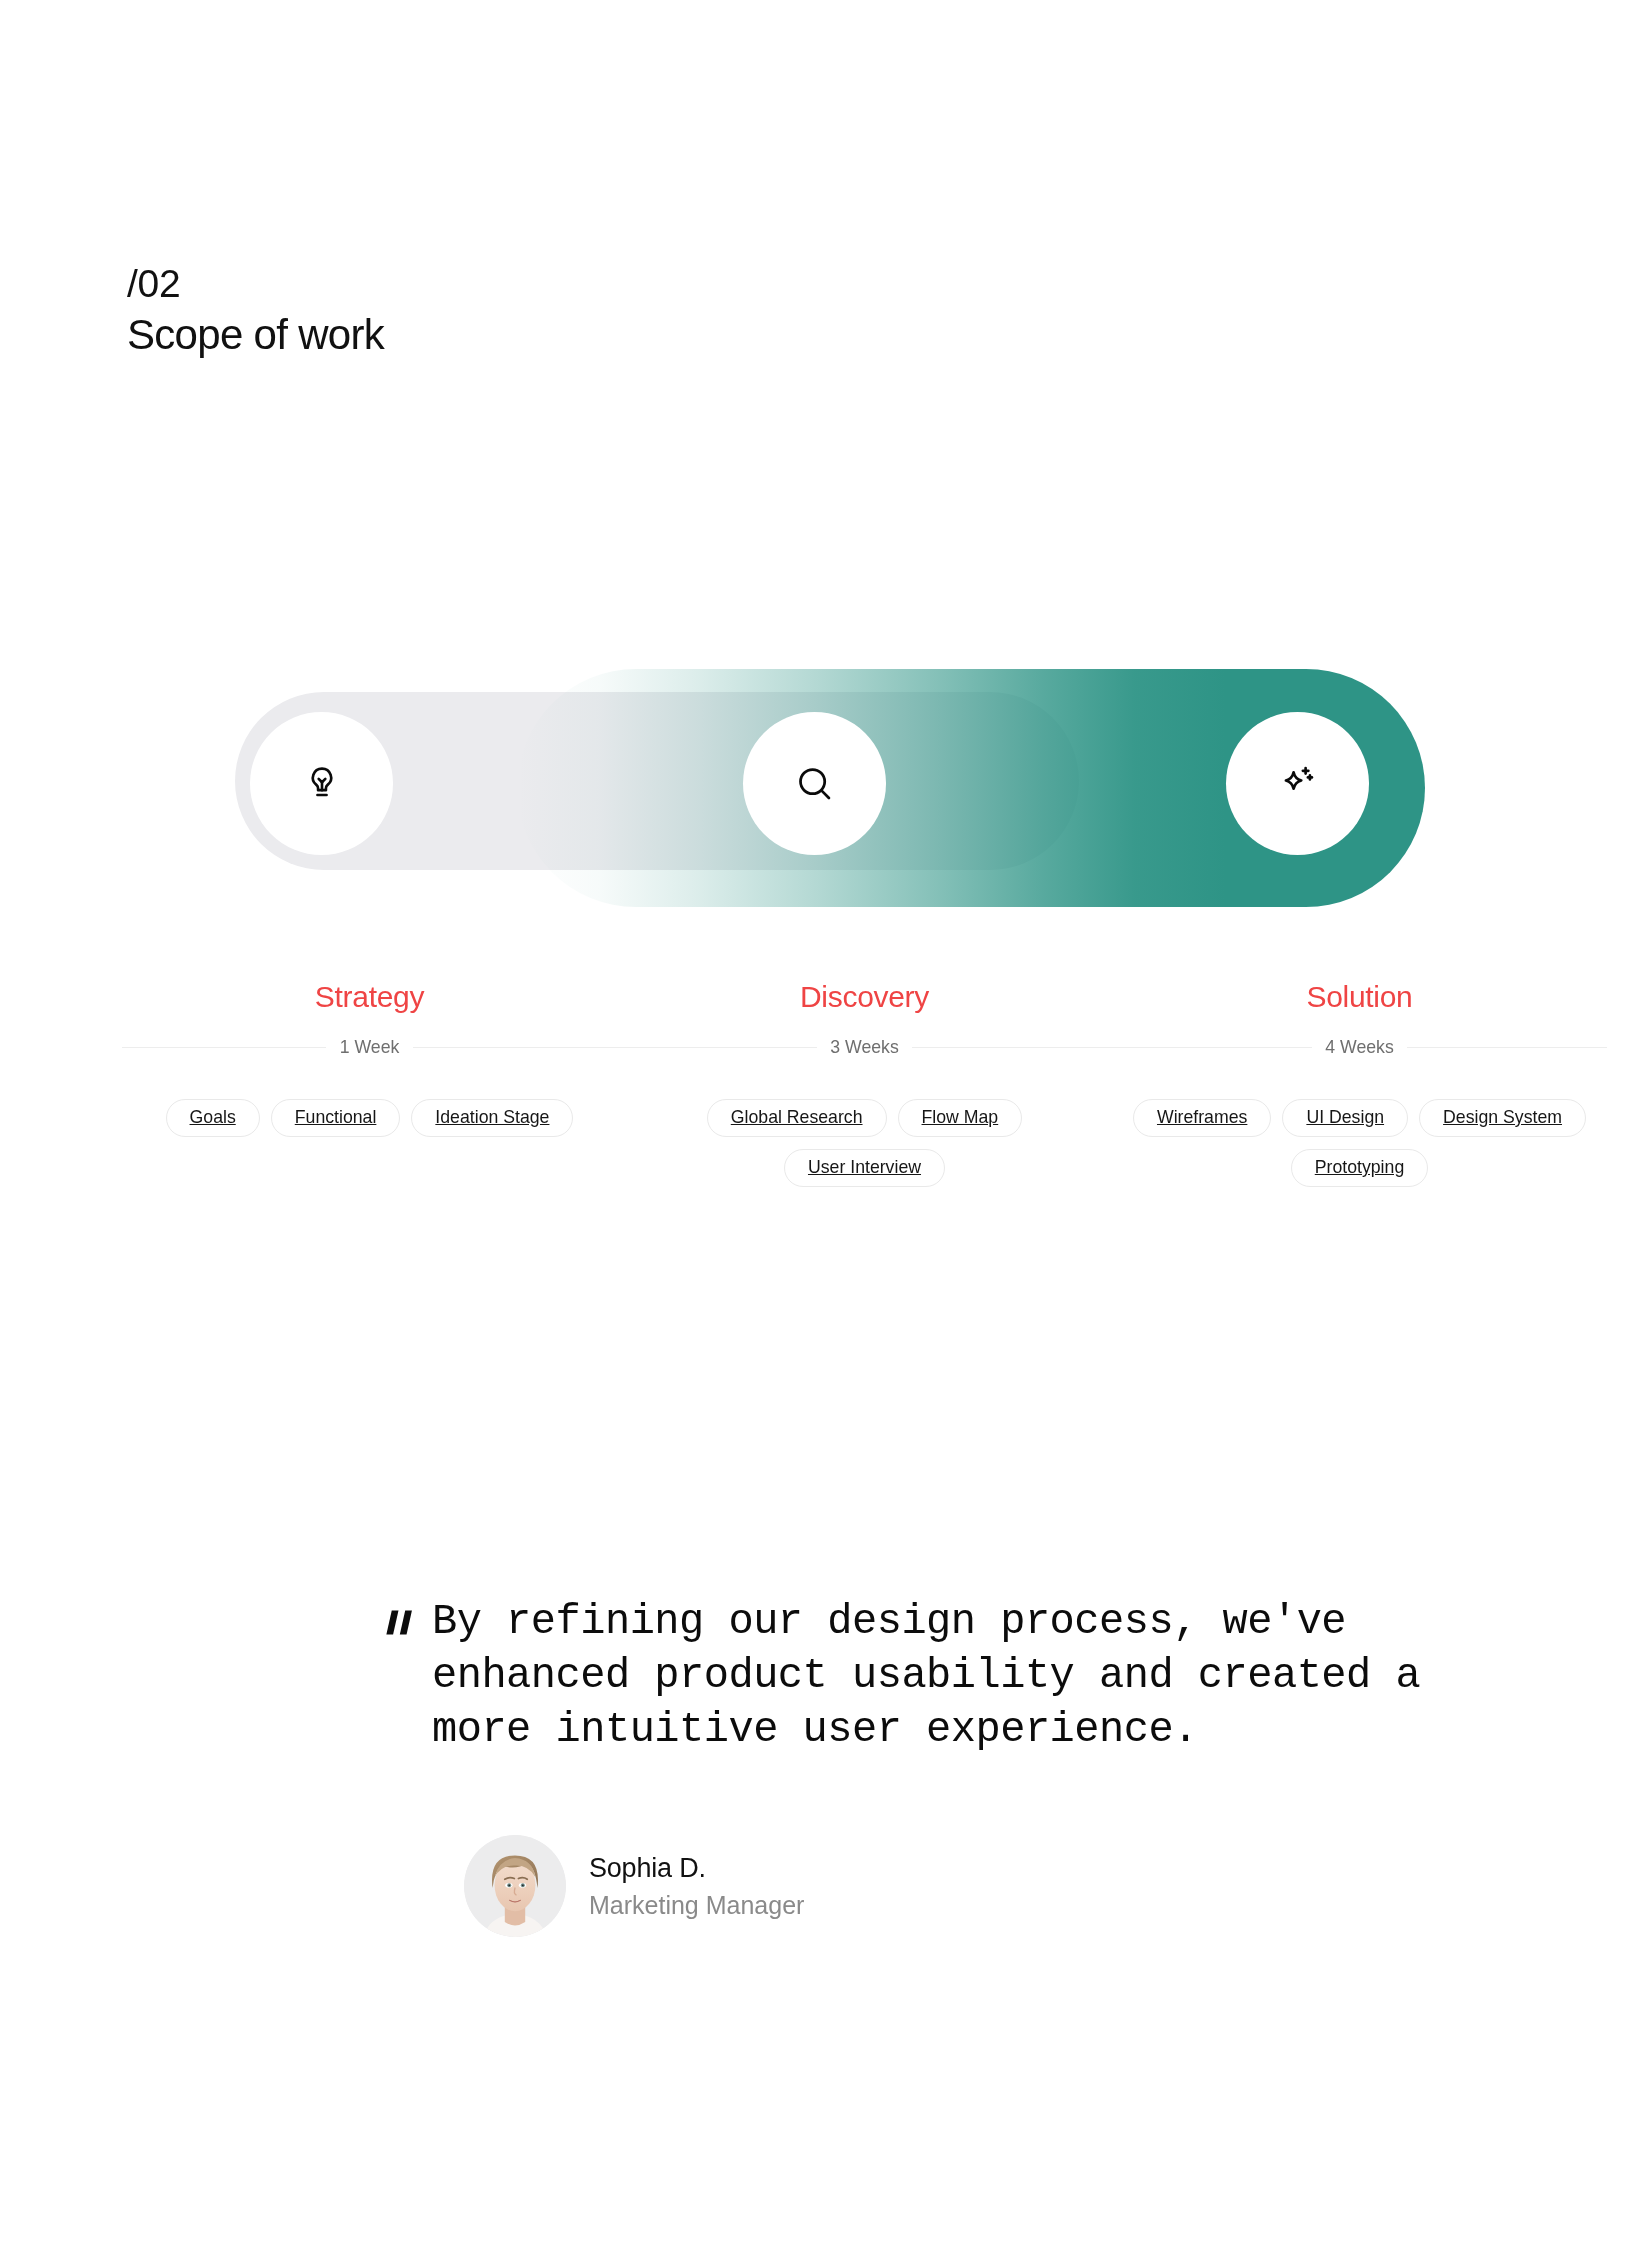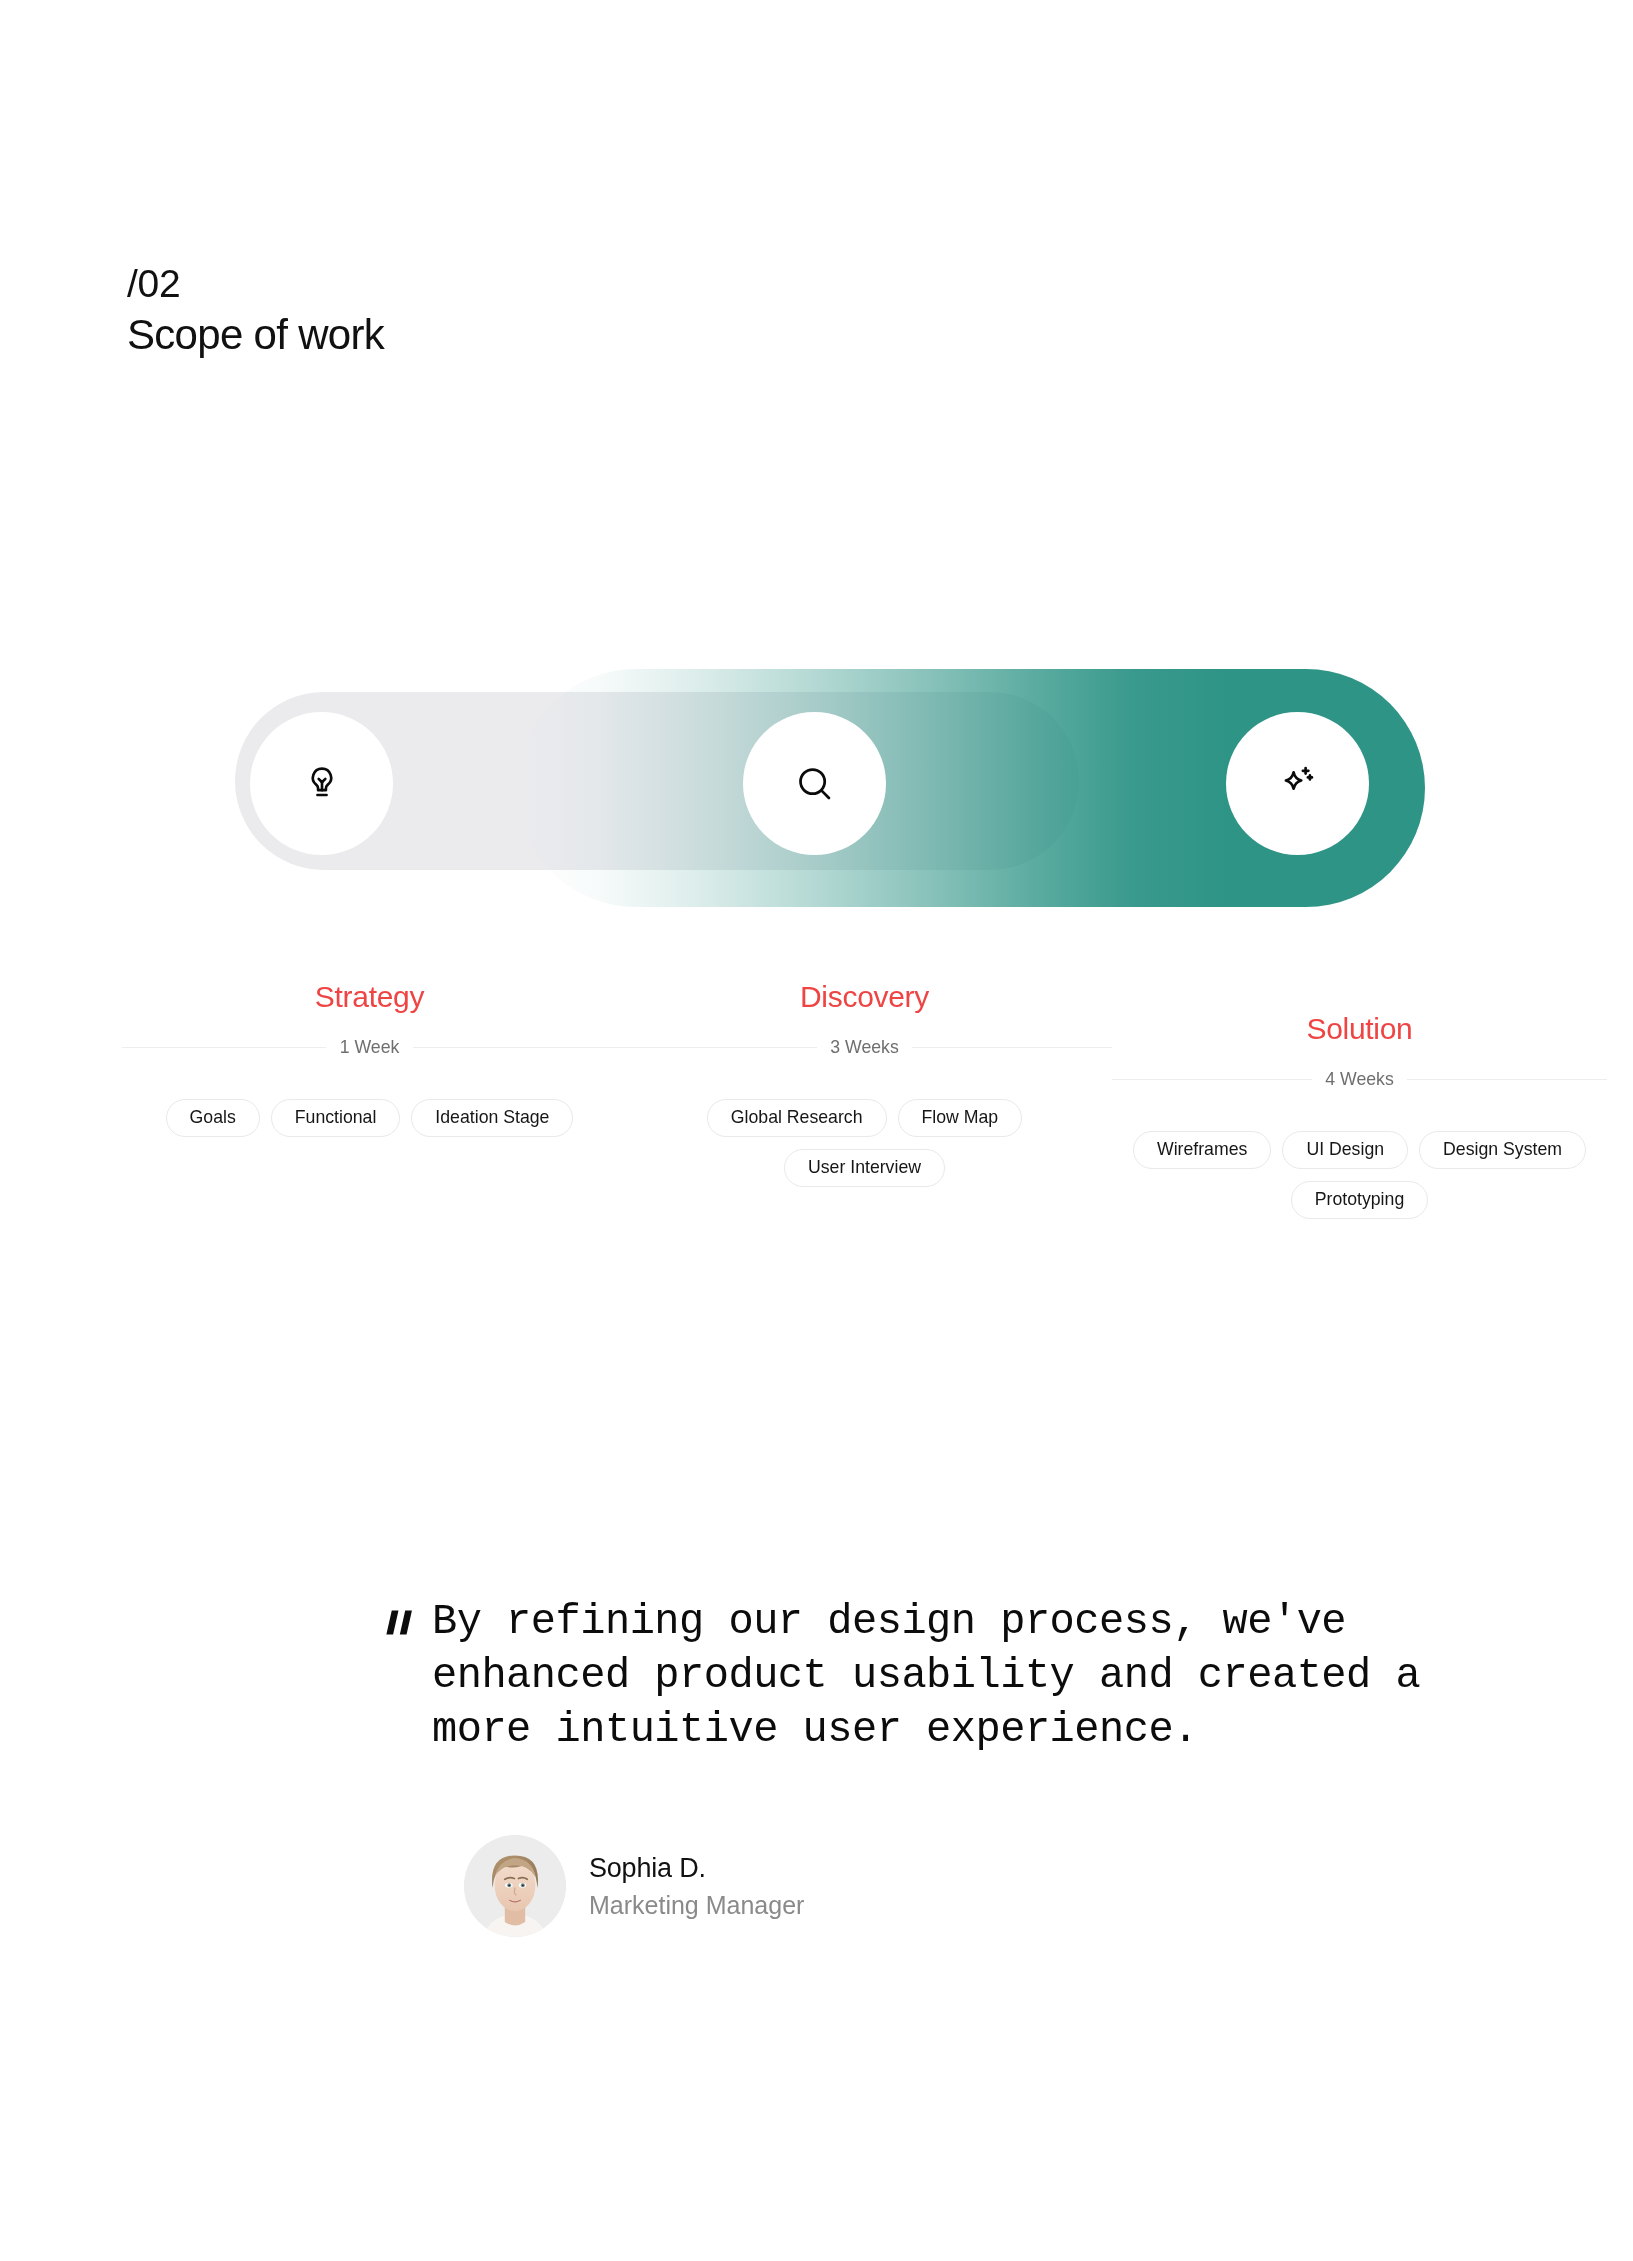--- a/index.html
+++ b/index.html
@@ -104,21 +104,21 @@
     display: flex;
   }
   .col {
     width: 495px;
     display: flex;
     flex-direction: column;
     align-items: center;
   }
   .col-1 { margin-left: 122px; }
   .col-2 { margin-left: 0px; }
-  .col-3 { margin-left: 0px; margin-top: 32px; }
+  .col-3 { margin-left: 0px; }
 
   .col-title {
     font-size: 30px;
     font-weight: 400;
     color: #ef4444;
     letter-spacing: -0.3px;
     margin-bottom: 23px;
     white-space: nowrap;
   }
 
@@ -151,20 +151,21 @@
   }
   .tag {
     border: 1.4px solid #e9e9e9;
     border-radius: 41px;
     background: #ffffff;
     font-size: 17.7px;
     color: #161616;
     padding: 9px 23px;
     white-space: nowrap;
     line-height: 1;
+    text-decoration: underline;
   }
 
   
   .quote-block {
     position: absolute;
     left: 381px;
     top: 1596px;
     width: 1116px;
   }
   .quote-row {

